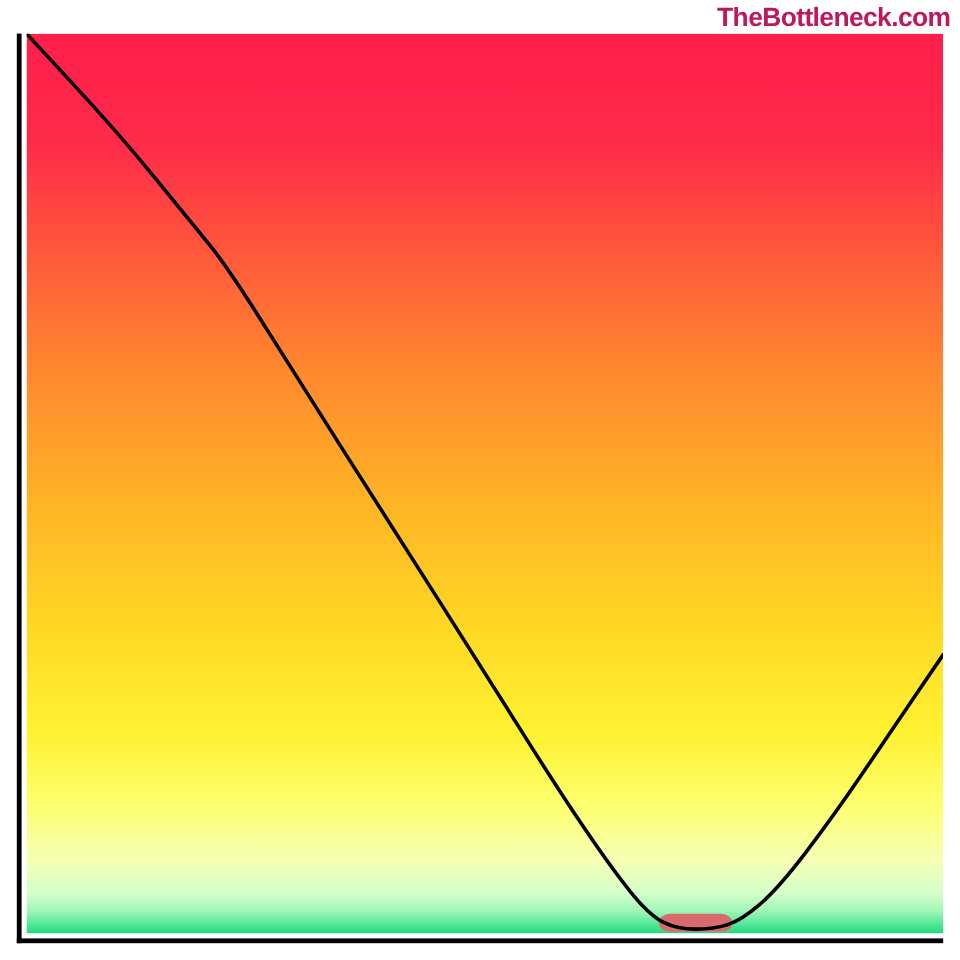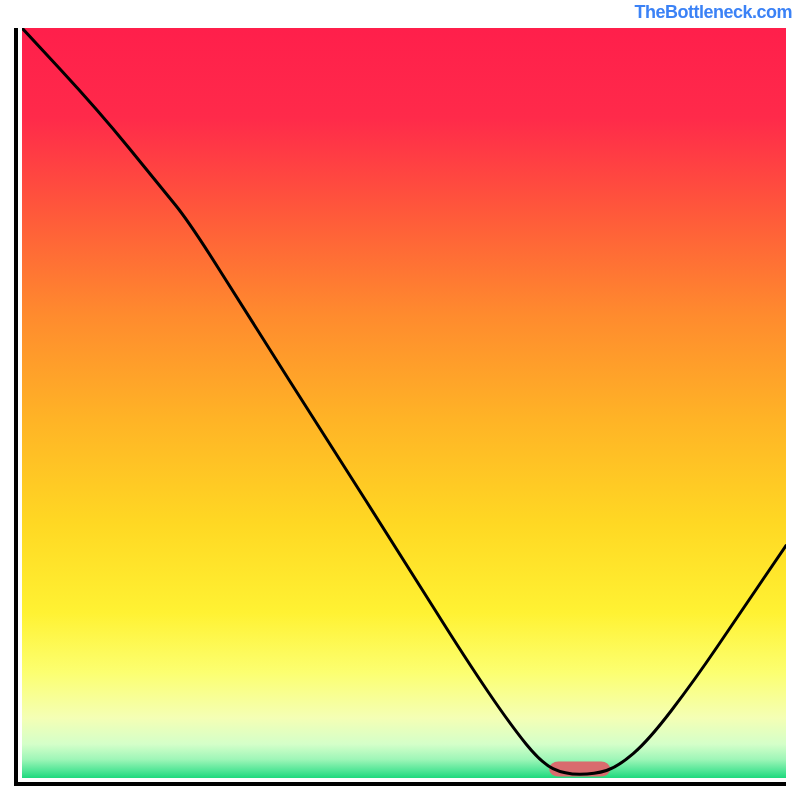--- a/index.html
+++ b/index.html
@@ -12,23 +12,23 @@
   }
   .frame {
     position: relative;
     width: 800px;
     height: 800px;
   }
   .watermark {
     position: absolute;
     top: 2px;
     right: 8px;
-    font-size: 18px;
+    font-size: 22px;
     font-weight: bold;
-    color: #3b82f6;
+    color: #be185d;
     letter-spacing: -0.5px;
   }
   .plot-outer {
     position: absolute;
     left: 14px;
     top: 28px;
     width: 772px;
     height: 758px;
     border-left: 4px solid #000;
     border-bottom: 4px solid #000;

